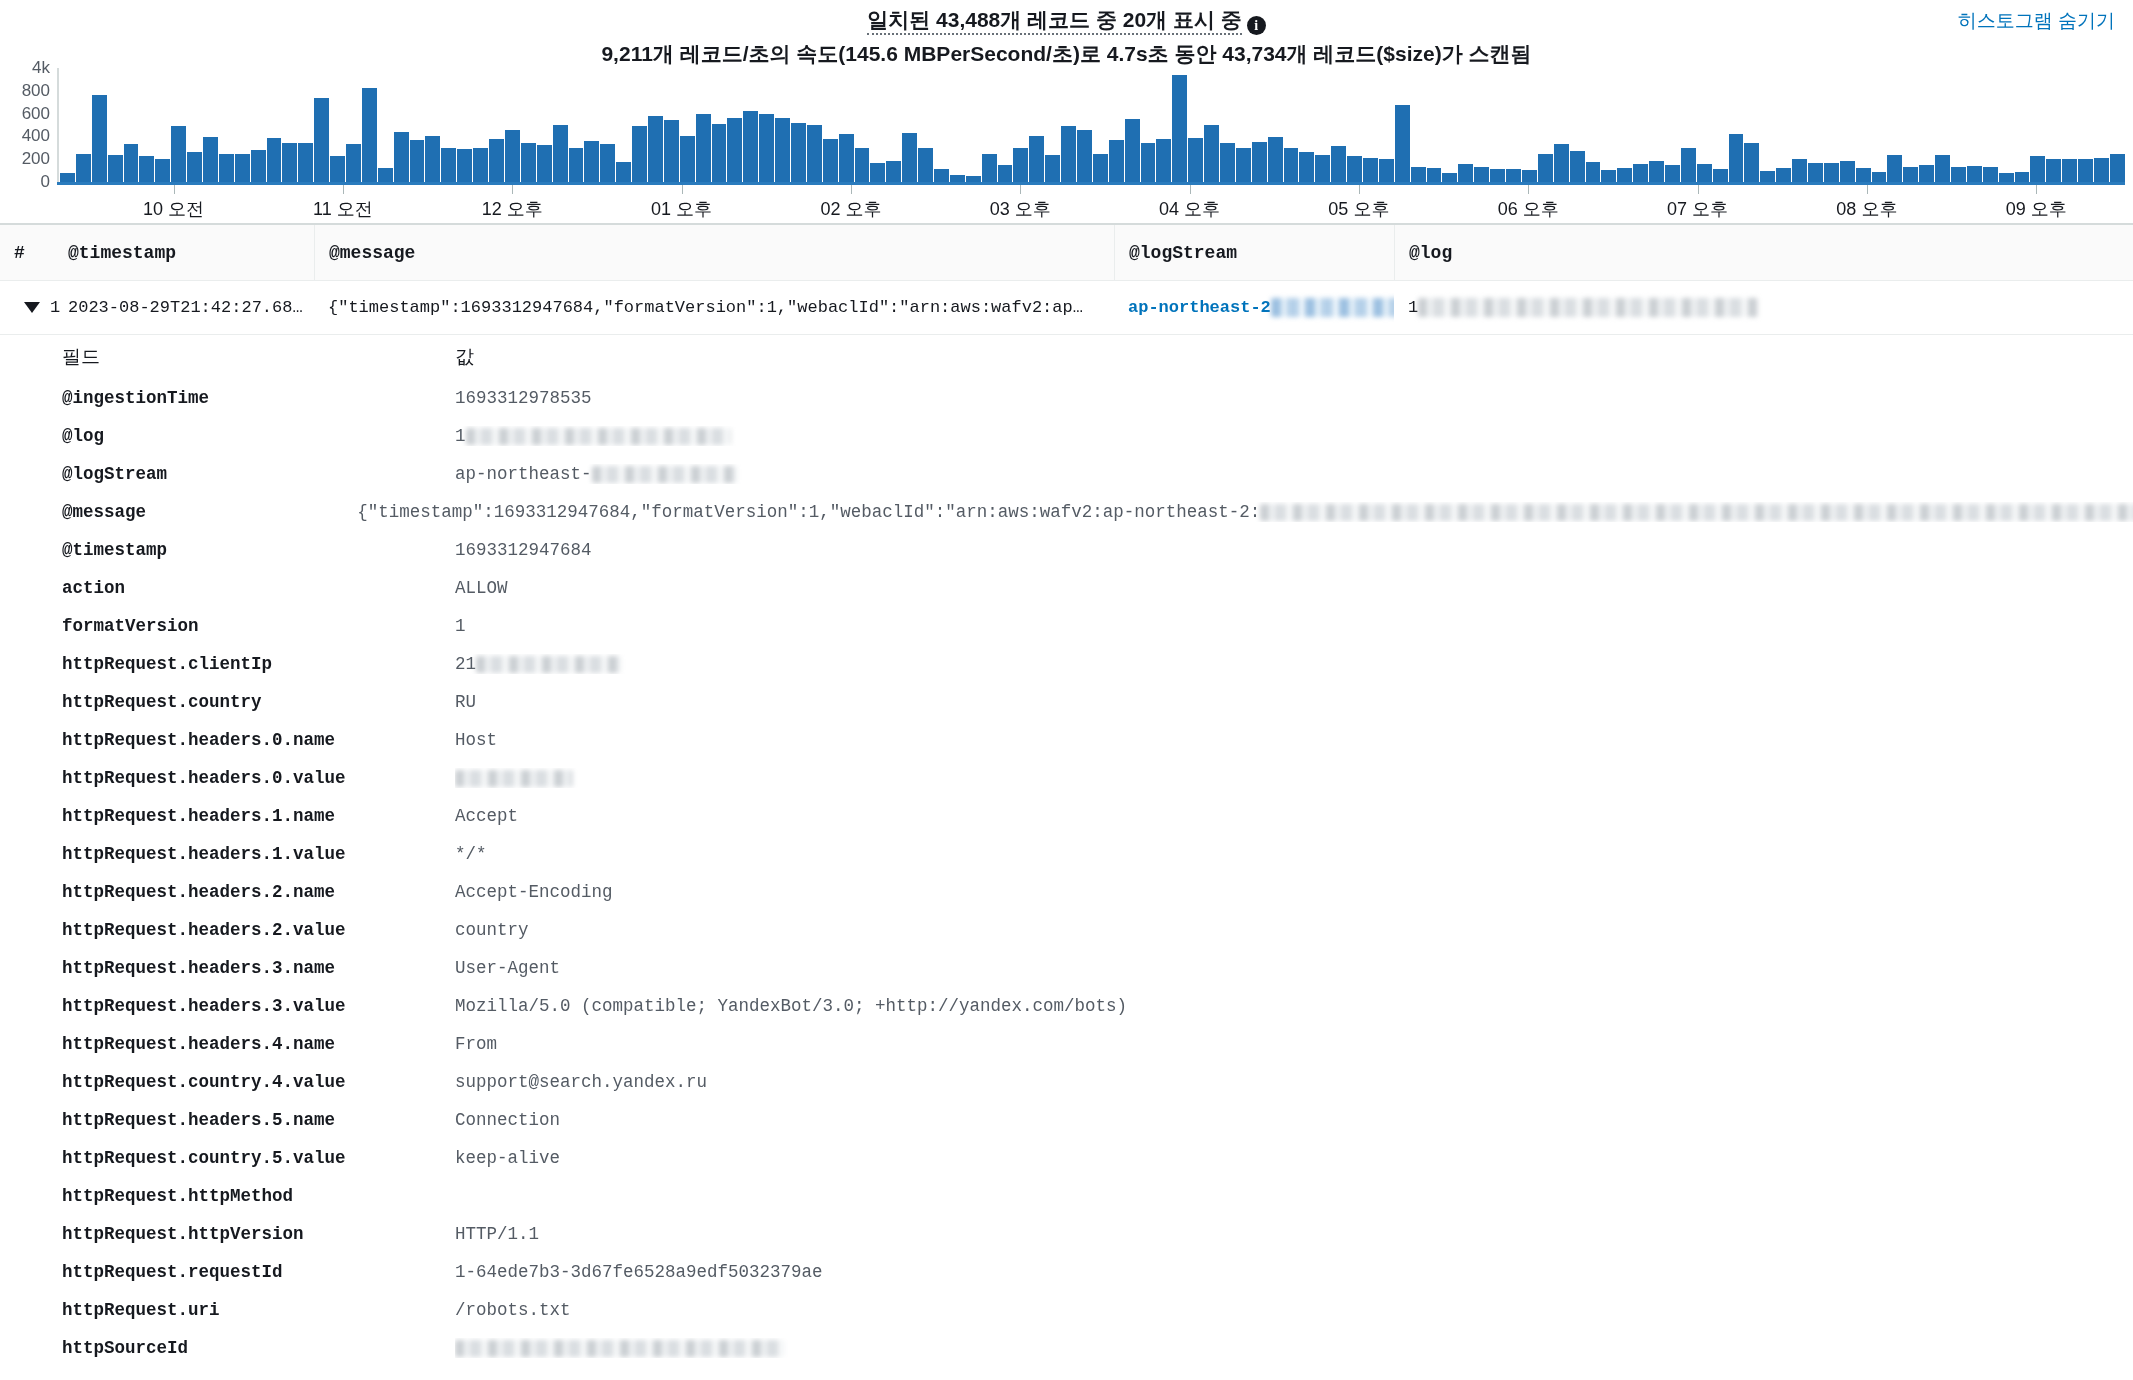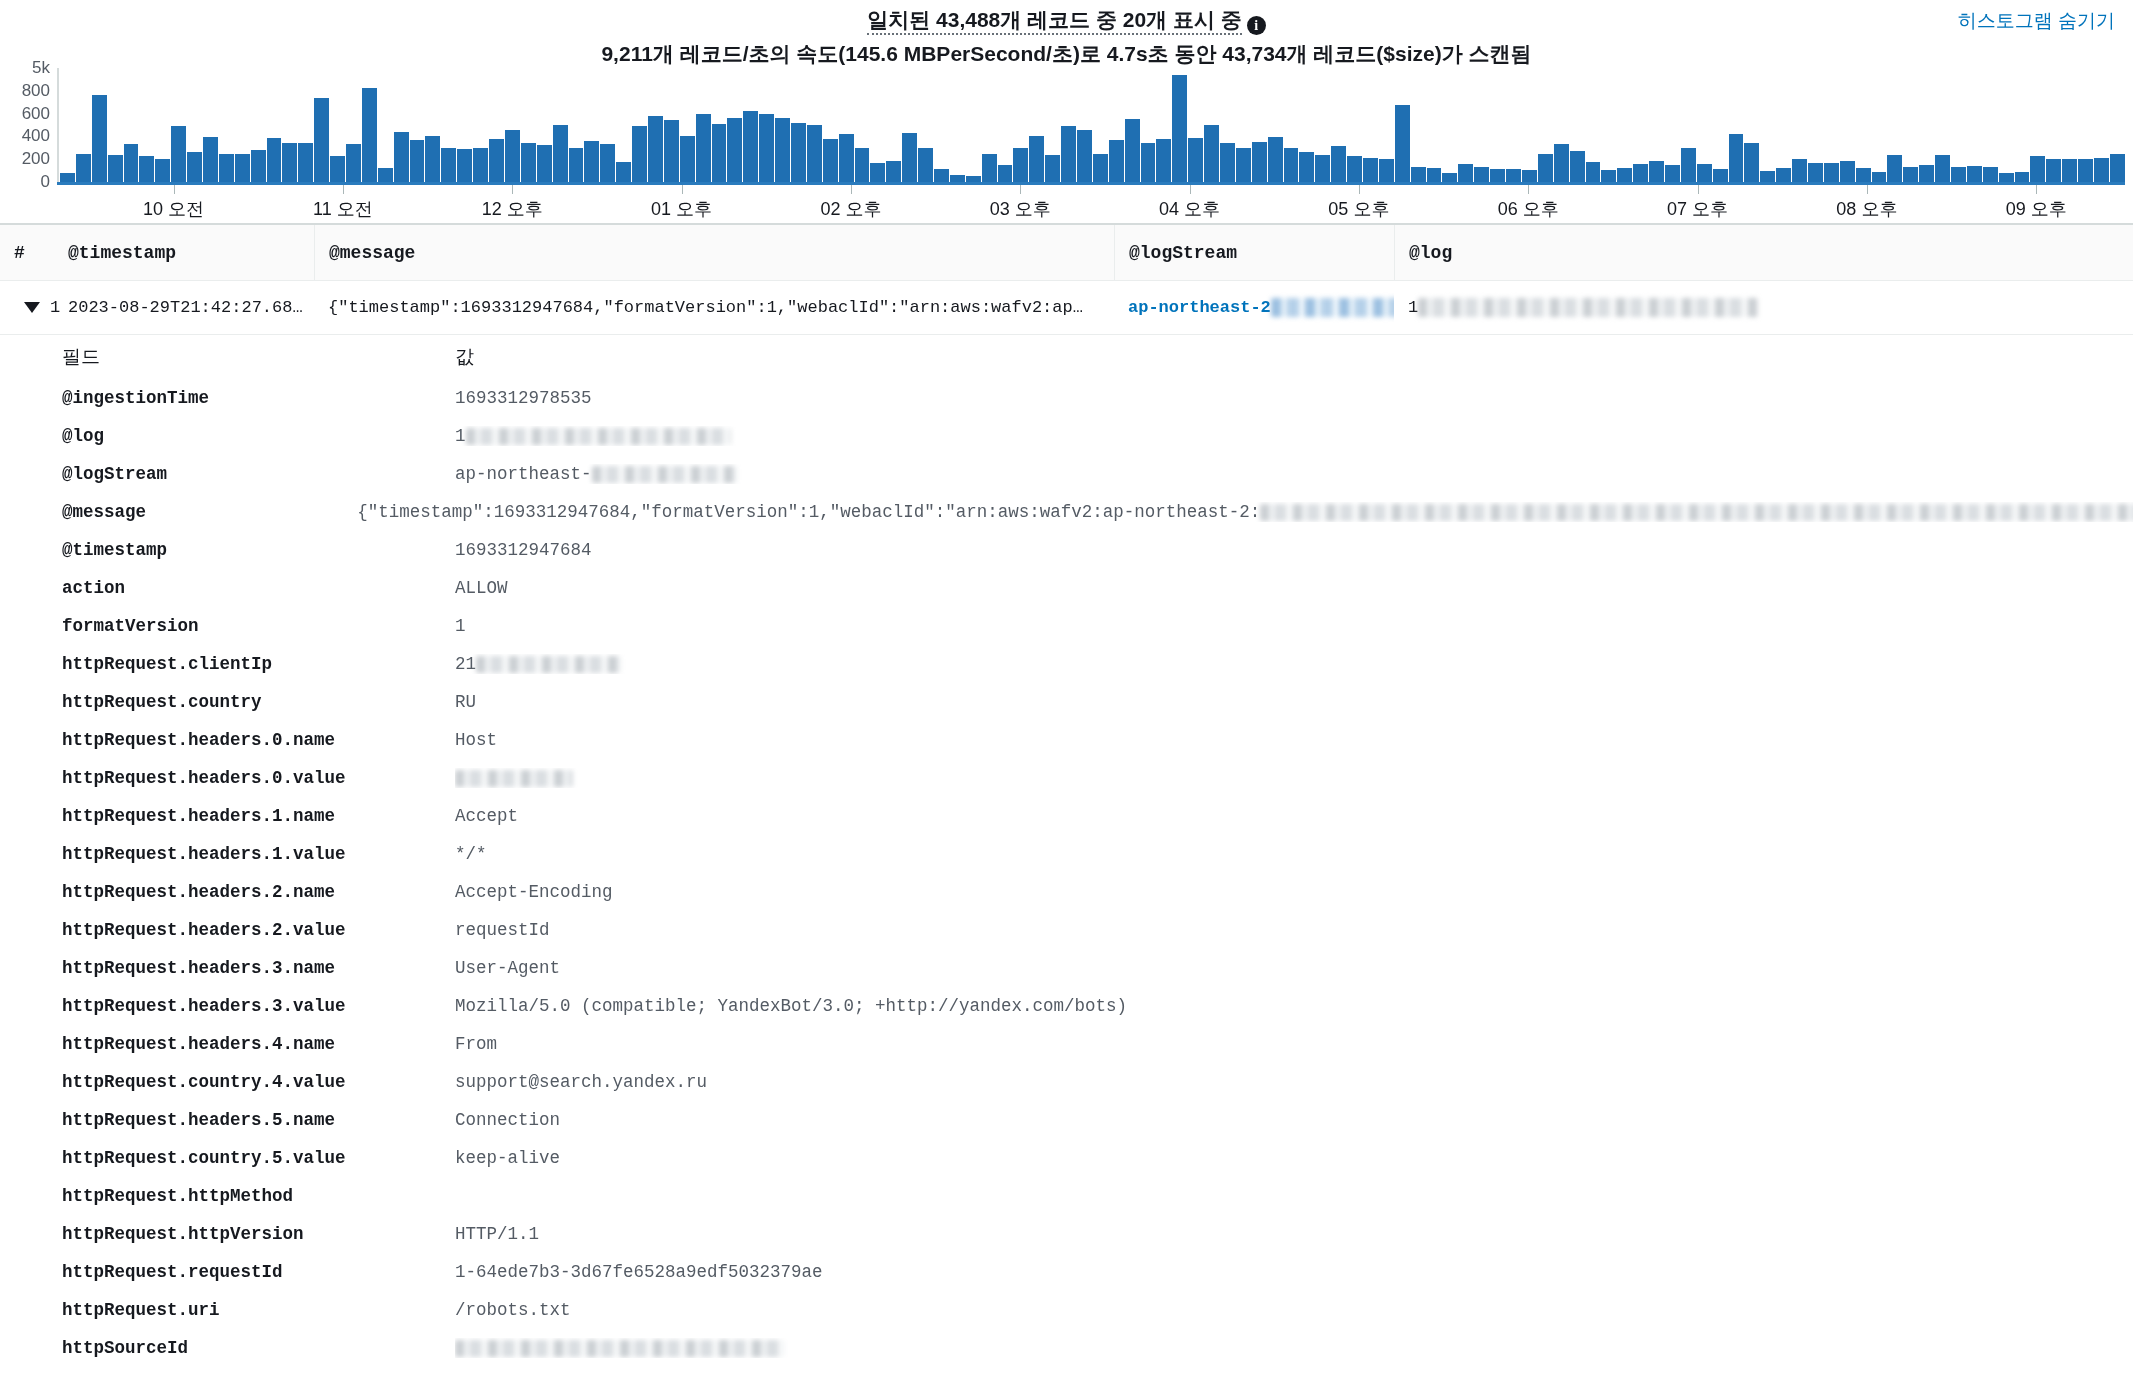--- a/index.html
+++ b/index.html
@@ -258,21 +258,21 @@
   <div class="hdr-line1">
     <span class="dotted">일치된 43,488개 레코드 중 20개 표시 중</span><span class="info-icon">i</span>
   </div>
   <div class="hdr-line2">9,211개 레코드/초의 속도(145.6 MBPerSecond/초)로 4.7s초 동안 43,734개 레코드($size)가 스캔됨</div>
   <div class="hide-hist">히스토그램 숨기기</div>
 </div>
 
 <div class="chart-wrap">
   <div class="chart-inner">
     <div class="y-axis">
-        <div class="y-tick" style="top: 0px;">5k</div>
+        <div class="y-tick" style="top: 0px;">4k</div>
         <div class="y-tick" style="top: 22.8px;">800</div>
         <div class="y-tick" style="top: 45.6px;">600</div>
         <div class="y-tick" style="top: 68.4px;">400</div>
         <div class="y-tick" style="top: 91.2px;">200</div>
         <div class="y-tick" style="top: 114px;">0</div>
       </div>
     <div class="axis-line-v"></div>
     <div class="plot">
         <div class="bar" style="height: 8.55px; background: rgb(31, 111, 178);"></div>
         <div class="bar" style="height: 28.5px; background: rgb(31, 111, 178);"></div>
@@ -513,21 +513,21 @@
       <div class="kv">
         <div class="k">httpRequest.headers.1.value</div>
         <div class="v">*/*</div>
       </div>
       <div class="kv">
         <div class="k">httpRequest.headers.2.name</div>
         <div class="v">Accept-Encoding</div>
       </div>
       <div class="kv">
         <div class="k">httpRequest.headers.2.value</div>
-        <div class="v">requestId</div>
+        <div class="v">country</div>
       </div>
       <div class="kv">
         <div class="k">httpRequest.headers.3.name</div>
         <div class="v">User-Agent</div>
       </div>
       <div class="kv">
         <div class="k">httpRequest.headers.3.value</div>
         <div class="v">Mozilla/5.0 (compatible; YandexBot/3.0; +http://yandex.com/bots)</div>
       </div>
       <div class="kv">

